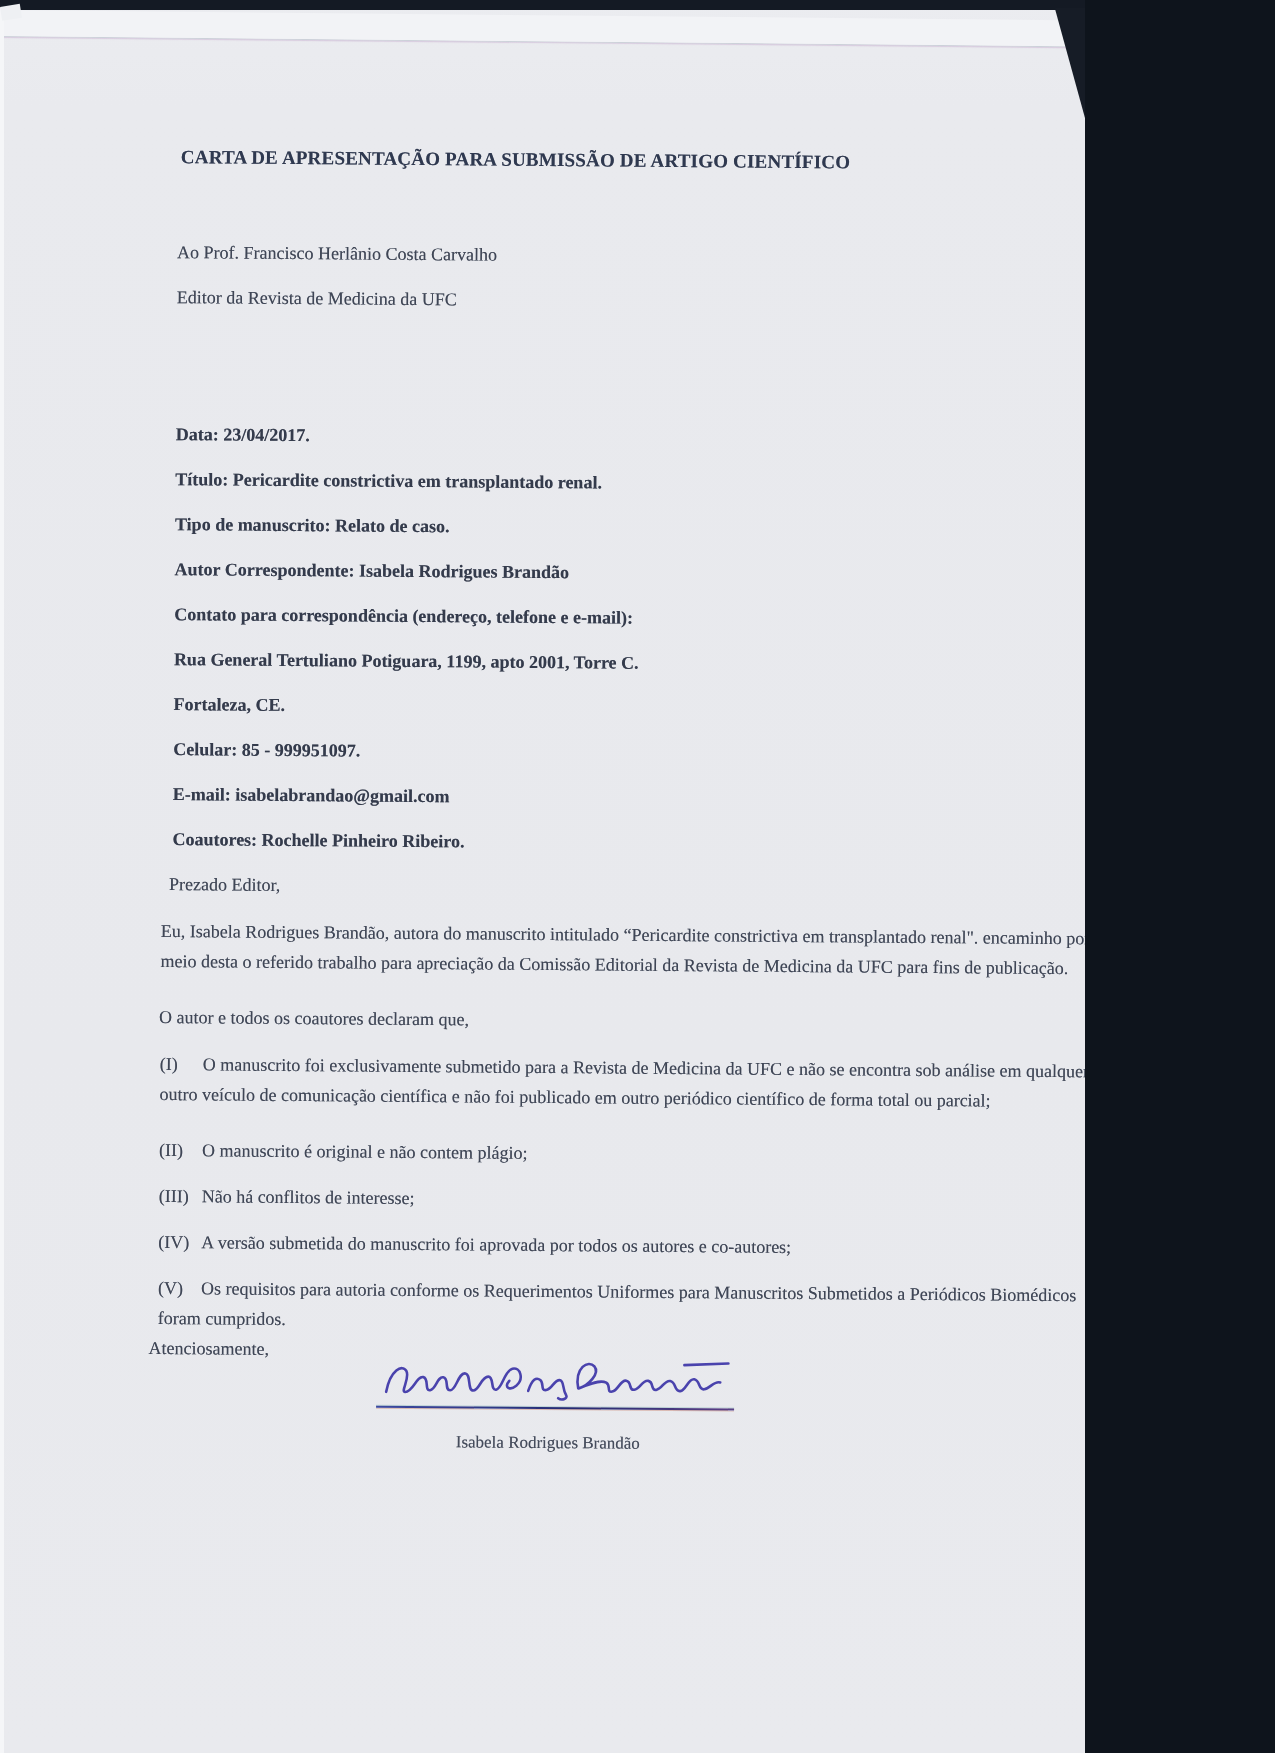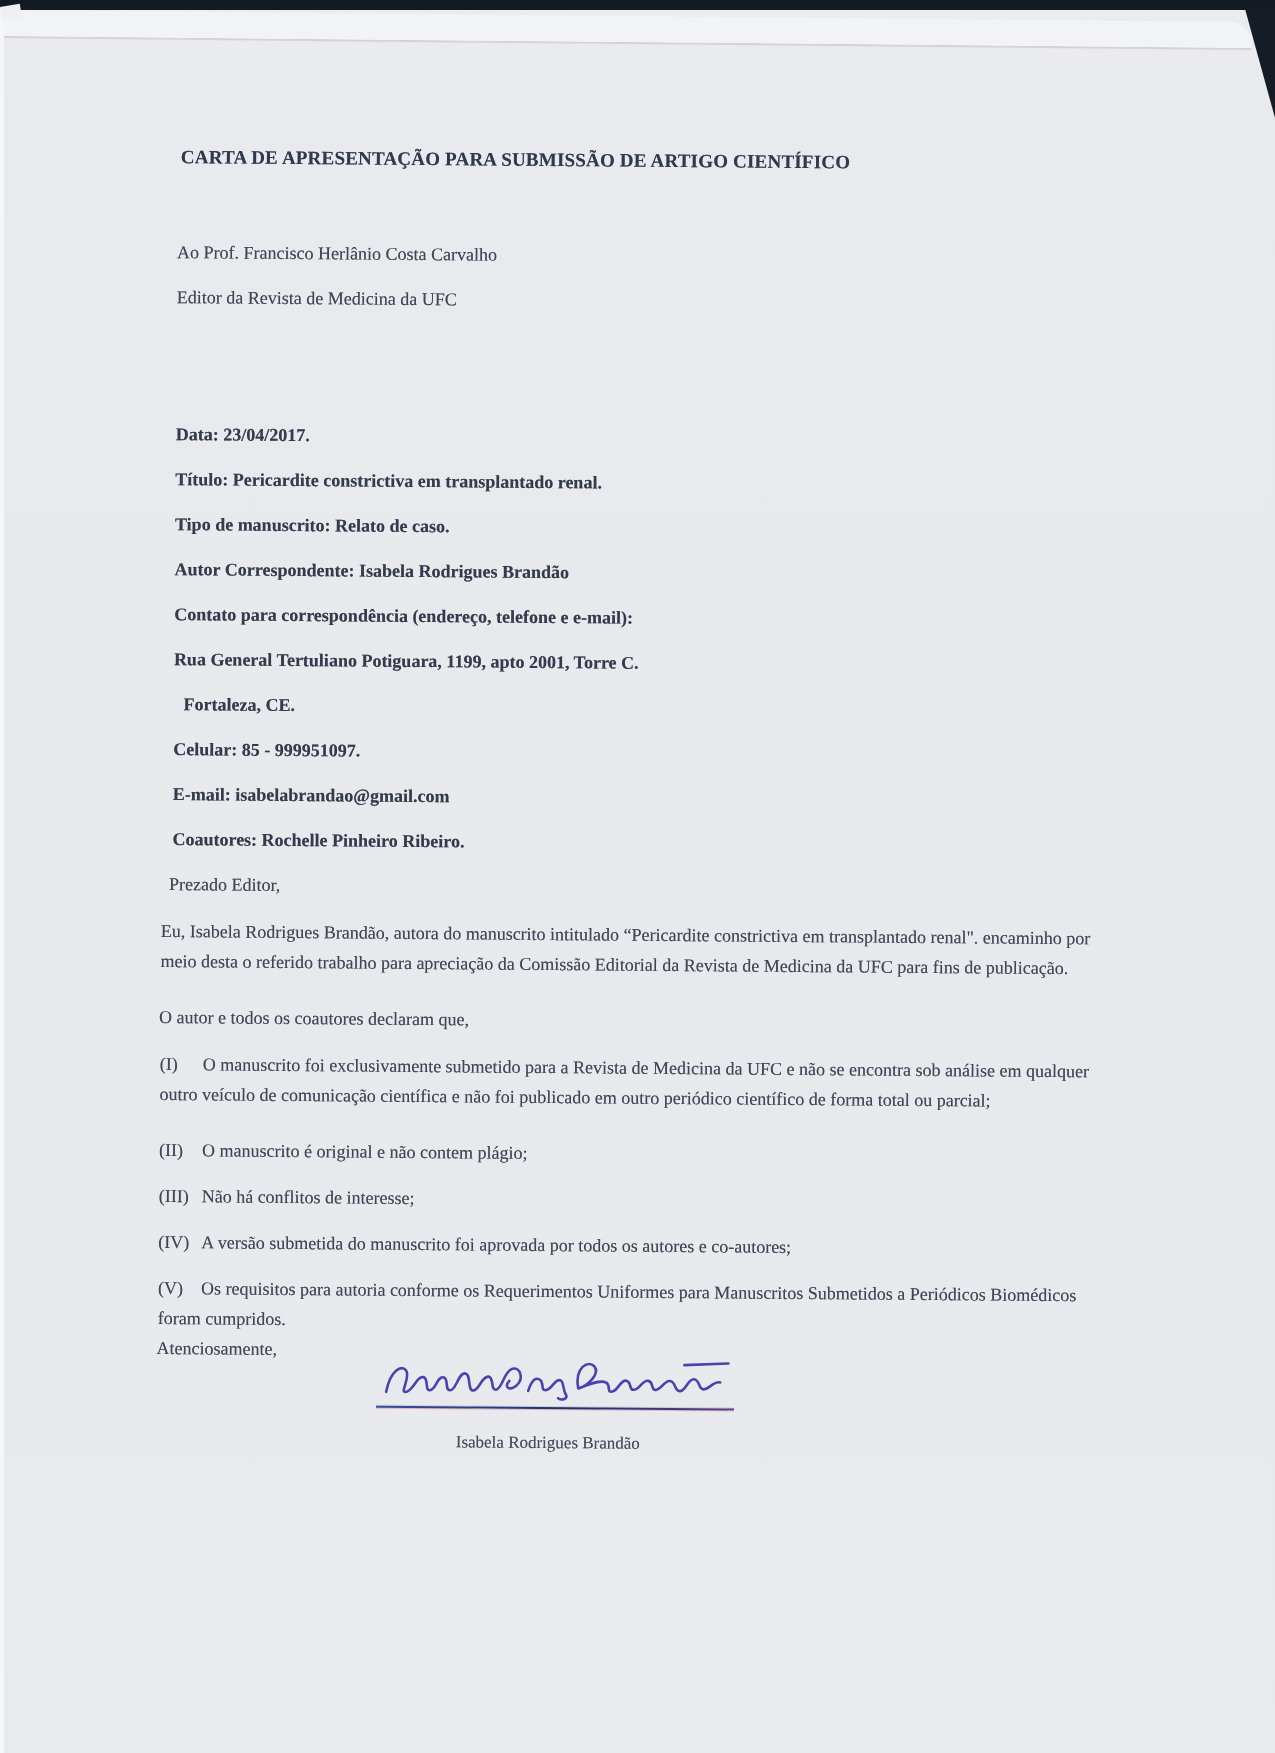--- a/index.html
+++ b/index.html
@@ -1,19 +1,20 @@
 <!DOCTYPE html>
 <html><head>
 <meta charset="utf-8">
 <style>
   html,body{margin:0;padding:0;background:#0e141c;}
   .page{
-    position:relative;width:1275px;height:1753px;overflow:hidden;
+    position:relative;width:1045px;height:1753px;overflow:hidden;
     background:linear-gradient(180deg,#ebecf0 0%,#e9eaee 6%,#e8e9ed 60%,#e9eaee 100%);
     font-family:"Liberation Serif", serif;
+    padding-left:40px;
   }
   
   .scan-top-bar{position:absolute;top:0;left:0;width:100%;height:10px;background:#141a24;}
   .scan-top-band{
     position:absolute;top:10px;left:0;width:1252px;height:26px;background:#f2f3f6;
     border-top-right-radius:22px;border-bottom:1px solid #ccd1d9;
     box-shadow:0 2px 1px -1px rgba(186,150,196,.35);
     transform:rotate(0.55deg);transform-origin:left top;
   }
   .scan-corner-dark{
@@ -27,21 +28,21 @@
     position:absolute;inset:0;color:#3e4556;font-size:18px;
     transform:rotate(0.45deg);transform-origin:160px 140px;
     text-shadow:0 0 .6px rgba(62,69,86,.55);
   }
   .abs{position:absolute;white-space:nowrap;}
   .title{left:181px;top:146px;font-weight:bold;font-size:19px;color:#2f3950;letter-spacing:.2px;}
   .plain{color:#3f4656;}
   .bold{font-weight:bold;color:#343b4c;}
   .para{white-space:normal;width:952px;line-height:30px;}
   .item .num{display:inline-block;min-width:43px;}
-  .closing{left:166px;top:1338px;}
+  .closing{left:158px;top:1338px;}
 
   .sig-underline{
     position:absolute;left:386px;top:1404px;width:358px;height:2px;
     background:linear-gradient(90deg,#3d49a0,#262b72 55%,#5a3f85);
     box-shadow:0 1px 0 rgba(191,96,70,.35), 0 -1px 0 rgba(70,150,150,.25);
   }
   .sig-svg{position:absolute;left:392px;top:1352px;}
   .typed-name{left:466px;top:1430px;font-size:17px;color:#454c5c;}
 </style>
 </head>
@@ -61,21 +62,21 @@
 
     <div class="abs plain" style="left:178px;top:242px;">Ao Prof. Francisco Herlânio Costa Carvalho</div>
     <div class="abs plain" style="left:178px;top:287px;">Editor da Revista de Medicina da UFC</div>
 
     <div class="abs bold" style="left:178px;top:424px;">Data: 23/04/2017.</div>
     <div class="abs bold" style="left:178px;top:469px;">Título: Pericardite constrictiva em transplantado renal.</div>
     <div class="abs bold" style="left:178px;top:514px;">Tipo de manuscrito: Relato de caso.</div>
     <div class="abs bold" style="left:178px;top:559px;">Autor Correspondente: Isabela Rodrigues Brandão</div>
     <div class="abs bold" style="left:178px;top:604px;">Contato para correspondência (endereço, telefone e e-mail):</div>
     <div class="abs bold" style="left:178px;top:649px;">Rua General Tertuliano Potiguara, 1199, apto 2001, Torre C.</div>
-    <div class="abs bold" style="left:188px;top:694px;">Fortaleza, CE.</div>
+    <div class="abs bold" style="left:178px;top:694px;">Fortaleza, CE.</div>
     <div class="abs bold" style="left:178px;top:739px;">Celular: 85 - 999951097.</div>
     <div class="abs bold" style="left:178px;top:784px;">E-mail: isabelabrandao@gmail.com</div>
     <div class="abs bold" style="left:178px;top:829px;">Coautores: Rochelle Pinheiro Ribeiro.</div>
 
     <div class="abs plain" style="left:175px;top:874px;">Prezado Editor,</div>
 
     <div class="abs plain para" style="left:167px;top:916px;">Eu, Isabela Rodrigues Brandão, autora do manuscrito intitulado “Pericardite constrictiva em transplantado renal". encaminho por meio desta o referido trabalho para apreciação da Comissão Editorial da Revista de Medicina da UFC para fins de publicação.</div>
 
     <div class="abs plain" style="left:166px;top:1007px;">O autor e todos os coautores declaram que,</div>
 

